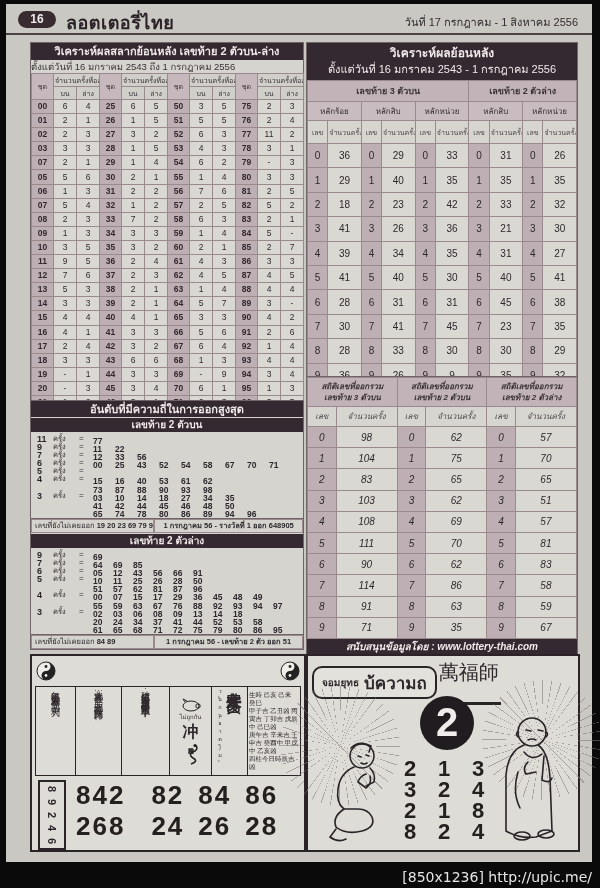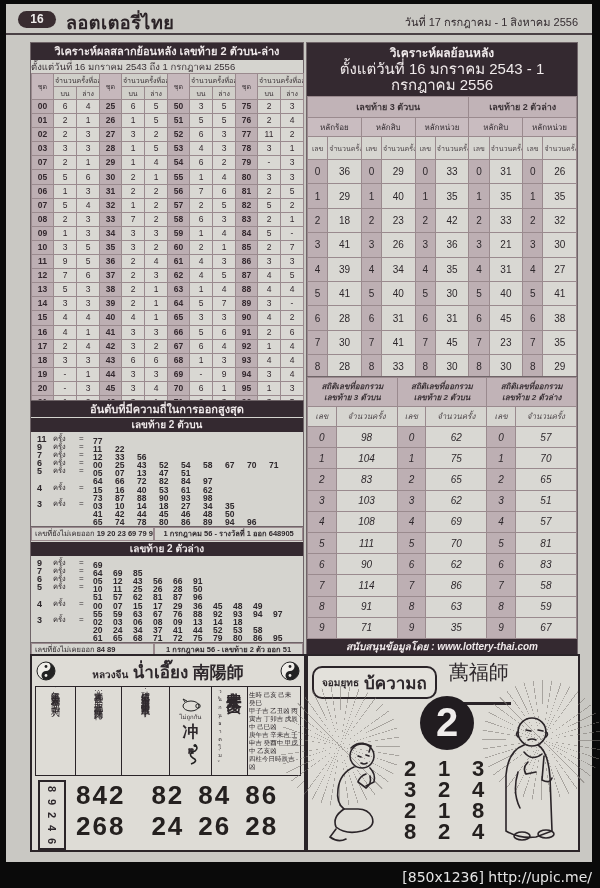--- a/index.html
+++ b/index.html
@@ -47,21 +47,21 @@
   .freq-bot .num{width:20px;}
   .rfoot{display:flex;border-top:1px solid #6f6468;}
   .rfoot>div{border:1px solid #9a8a8e;font-size:7.5px;line-height:12px;height:12px;padding:0 3px;white-space:nowrap;overflow:hidden;}
   .rfoot .l{width:45%;}
   .rfoot .r{width:55%;text-align:center;font-weight:bold;}
   .rfoot b{font-weight:bold;}
 
   
   #panelC{left:300px;top:38px;width:270px;}
   #panelC .bar{font-size:12px;line-height:16px;padding:2px 0 3px;}
-  #panelC .bar .s2{font-size:15px;font-weight:normal;}
+  #panelC .bar .s2{font-size:11px;font-weight:normal;}
   .tc th.g{background:#c1b3b7;font-size:9px;height:18px;font-weight:bold;color:#3a3236;}
   .tc th.sg{background:#c9bcc0;font-size:8px;height:16px;}
   .tc th.lbl{background:#d6d5d0;font-size:7px;height:20px;color:#4a4246;}
   .tc td{font-size:10px;height:21.4px;background:#d9d8d3;}
   .tc td:nth-child(odd){background:#bdafb3;}
 
   
   #panelD{left:300px;top:372px;width:270px;font-style:italic;}
   .td1 th.g{background:#c1b3b7;font-size:8px;line-height:11px;height:26px;font-weight:bold;color:#3a3236;}
   .td1 th.lbl{background:#d6d5d0;font-size:8px;height:17px;color:#4a4246;}
@@ -97,21 +97,21 @@
   .bigrows{flex:1;}
   .nrow{display:flex;align-items:baseline;height:31px;}
   .nrow .ncell{font-size:26px;font-weight:bold;letter-spacing:2px;color:#24201f;}
   .alnums .nrow .ncell:first-child{margin-right:26px;}
   .alnums .nrow .ncell{margin-right:14px;}
 
   #adR .hdr{display:flex;align-items:center;padding:3px 4px;}
   #adR .hbox{border:2px solid #2a2428;border-radius:10px;padding:1px 8px;display:flex;align-items:center;background:#e3e1db;}
   #adR .hthai{font-size:10px;font-weight:bold;margin-right:5px;}
   #adR .hname{font-size:17px;font-weight:bold;}
-  #adR .hcn{font-size:20px;font-family:Liberation Serif, serif;margin-left:10px;border-bottom:3px solid #2a2428;padding:0 2px 16px;}
+  #adR .hcn{font-size:20px;font-family:Liberation Serif, serif;border-bottom:3px solid #2a2428;padding:0 2px 16px;}
   .burst{position:absolute;width:120px;height:120px;border-radius:50%;
          background:repeating-conic-gradient(#7a7570 0deg .8deg,transparent .8deg 9deg);opacity:.55;}
   .circle2{position:absolute;left:112px;top:40px;width:54px;height:54px;border-radius:50%;background:#211c20;
            color:#efeceb;font-size:40px;font-weight:bold;text-align:center;line-height:52px;}
   .adr-grid{position:absolute;left:86px;top:100px;}
   .adr-grid .nrow{height:21px;}
   .adr-grid .ncell{width:34px;font-size:22px;font-weight:bold;text-align:center;}
   .fig{position:absolute;}
 
   
@@ -558,24 +558,20 @@
           <span class="funit">ครั้ง</span>
           <span class="feq">=</span>
           <div class="flines">
             <div class="fline"><span class="num">00</span><span class="num">25</span><span class="num">43</span><span class="num">52</span><span class="num">54</span><span class="num">58</span><span class="num">67</span><span class="num">70</span><span class="num">71</span></div>
           </div>
         </div>
         <div class="frow">
           <span class="fcount">5</span>
           <span class="funit">ครั้ง</span>
           <span class="feq">=</span>
-          <div class="flines">
-            <div class="fline"><span class="num">05</span><span class="num">07</span><span class="num">13</span><span class="num">47</span><span class="num">51</span></div>
-            <div class="fline"><span class="num">64</span><span class="num">66</span><span class="num">72</span><span class="num">82</span><span class="num">84</span><span class="num">97</span></div>
-          </div>
         </div>
         <div class="frow">
           <span class="fcount">4</span>
           <span class="funit">ครั้ง</span>
           <span class="feq">=</span>
           <div class="flines">
             <div class="fline"><span class="num">15</span><span class="num">16</span><span class="num">40</span><span class="num">53</span><span class="num">61</span><span class="num">62</span></div>
             <div class="fline"><span class="num">73</span><span class="num">87</span><span class="num">88</span><span class="num">90</span><span class="num">93</span><span class="num">98</span></div>
           </div>
         </div>
@@ -951,25 +947,20 @@
   </div>
 
   <div id="adL" class="ad">
     <div class="hdr">
       <svg width="20" height="20" viewBox="0 0 20 20">
         <circle cx="10" cy="10" r="9" fill="#efede8" stroke="#222"></circle>
         <path d="M10 1 a9 9 0 0 1 0 18 a4.5 4.5 0 0 1 0 -9 a4.5 4.5 0 0 0 0 -9" fill="#222"></path>
         <circle cx="10" cy="5.5" r="1.4" fill="#222"></circle>
           <circle cx="10" cy="14.5" r="1.4" fill="#efede8"></circle>
       </svg>
-      <span>
-        <span class="hthai">หลวงจีน</span>
-        <span class="hname">น่ำเอี๊ยง</span>
-        <span class="hcn">南陽師</span>
-      </span>
       <svg width="20" height="20" viewBox="0 0 20 20">
         <circle cx="10" cy="10" r="9" fill="#efede8" stroke="#222"></circle>
         <path d="M10 1 a9 9 0 0 1 0 18 a4.5 4.5 0 0 1 0 -9 a4.5 4.5 0 0 0 0 -9" fill="#222"></path>
         <circle cx="10" cy="5.5" r="1.4" fill="#222"></circle>
           <circle cx="10" cy="14.5" r="1.4" fill="#efede8"></circle>
       </svg>
     </div>
     <div class="fort">
       <div class="fA">
           <span class="vtxt">癸巳流年，不利東方　南北，大利</span>

